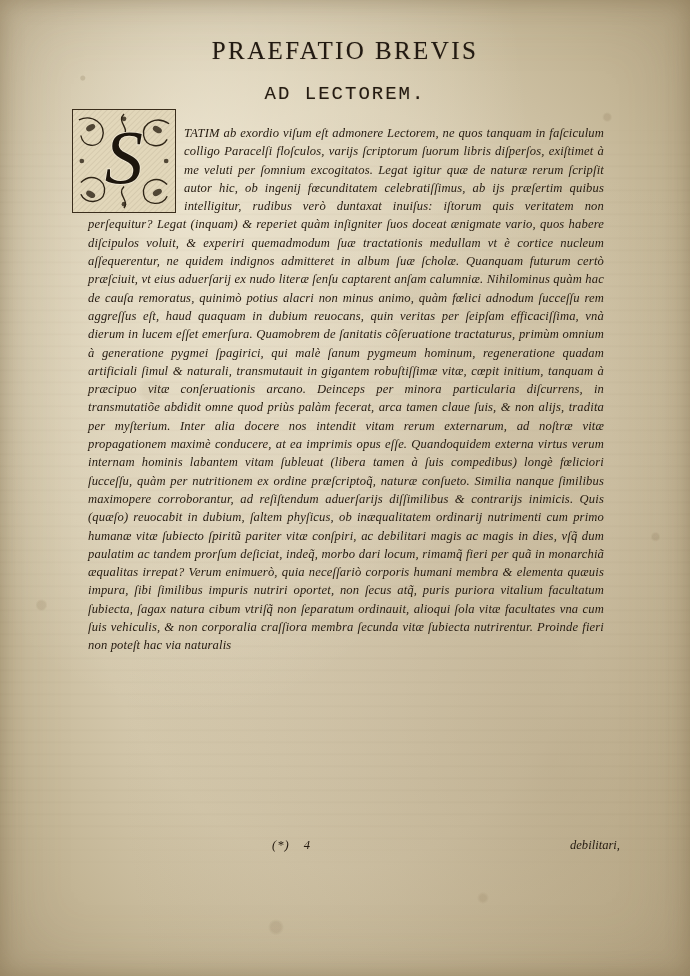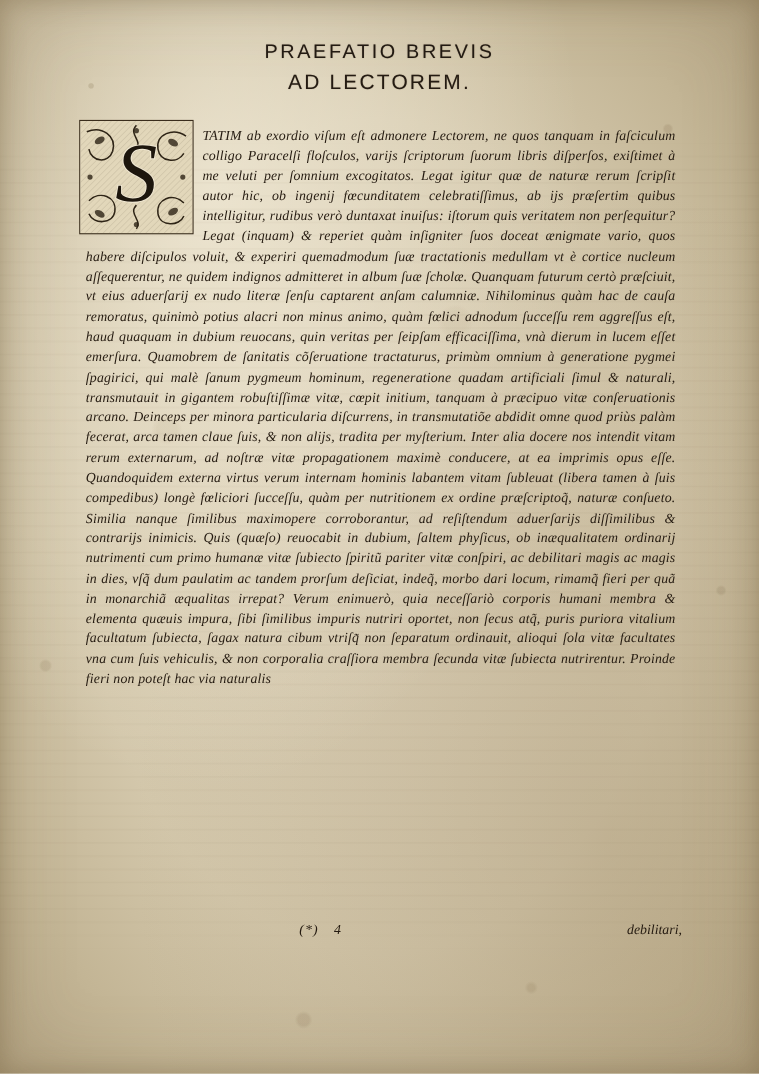--- a/index.html
+++ b/index.html
@@ -57,54 +57,54 @@
   
   .header {
     position: absolute;
     top: 38px;
     left: 0;
     right: 0;
     text-align: center;
     z-index: 3;
   }
   .title-main {
-    font-family: Liberation Sans, sans-serif;
-    font-size: 18px;
+    font-family: Liberation Serif, serif;
+    font-size: 25px;
     letter-spacing: 2.4px;
     color: #221a12;
     line-height: 1.05;
     text-shadow: 0 0 1px rgba(60,40,20,.35);
   }
   .title-sub {
-    font-family: Liberation Sans, sans-serif;
+    font-family: Liberation Mono, monospace;
     font-size: 19px;
     letter-spacing: 2.0px;
     color: #241b12;
-    margin-top: 8px;
+    margin-top: 19px;
     text-shadow: 0 0 1px rgba(60,40,20,.3);
   }
 
   
   .textblock {
     position: absolute;
     top: 108px;
     left: 72px;
     width: 548px;
     z-index: 2;
     color: #241a10;
     font-family: "Liberation Serif", serif;
     font-style: italic;
     font-size: 12.6px;
     line-height: 18.3px;
     text-align: justify;
     text-justify: inter-word;
     letter-spacing: 0.15px;
   }
   .textblock p {
-    margin: 6px;
+    margin: 16px;
   }
 
   
   .initial-block {
     float: left;
     width: 104px;
     height: 104px;
     margin: 1px 8px 2px 0;
     position: relative;
     shape-outside: margin-box;

